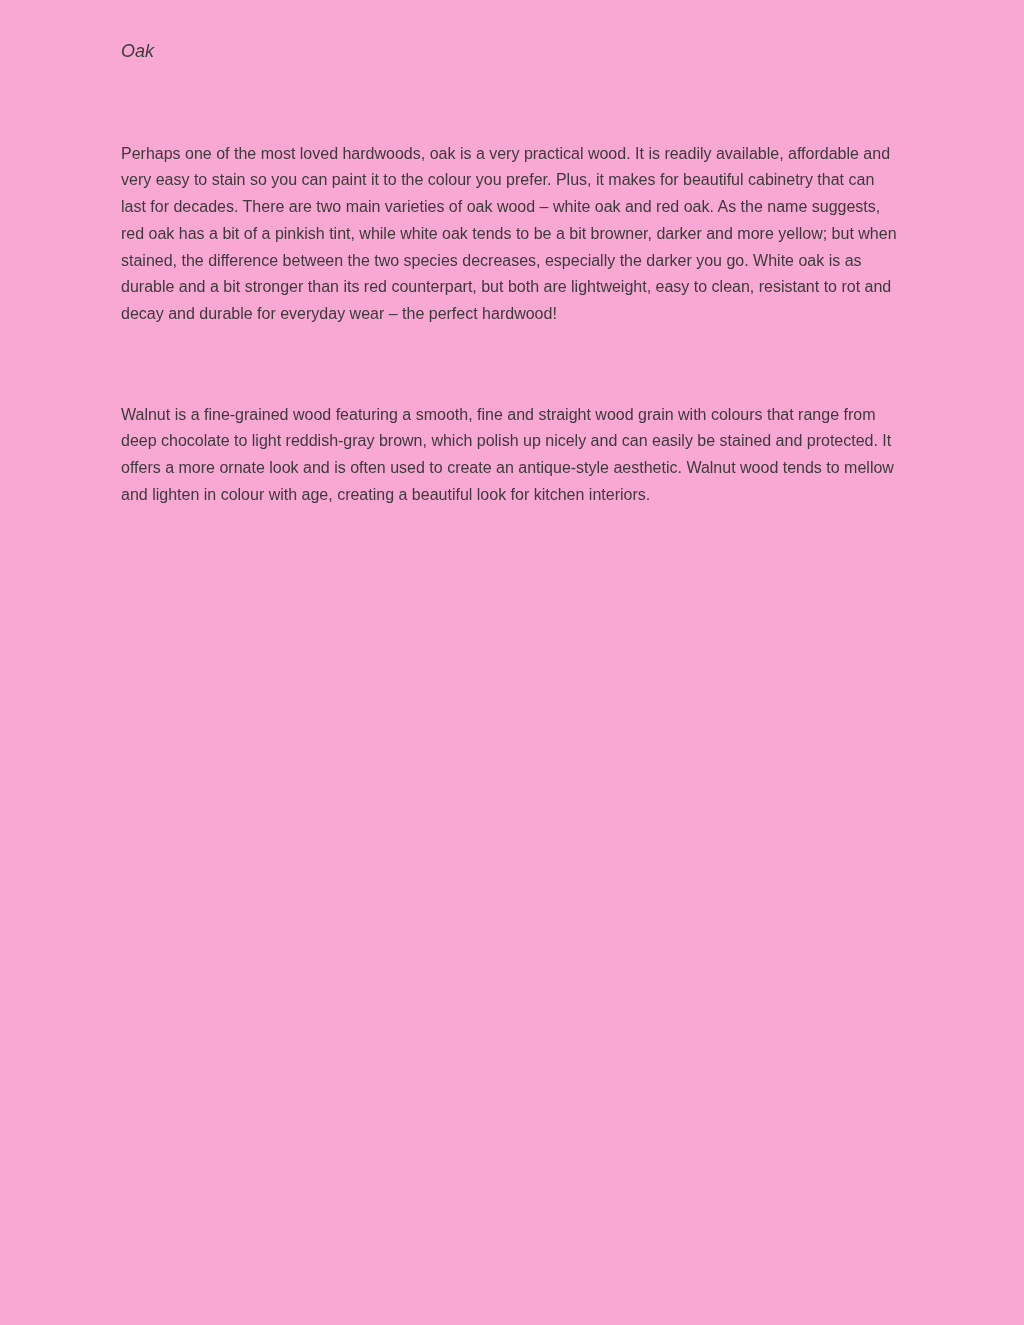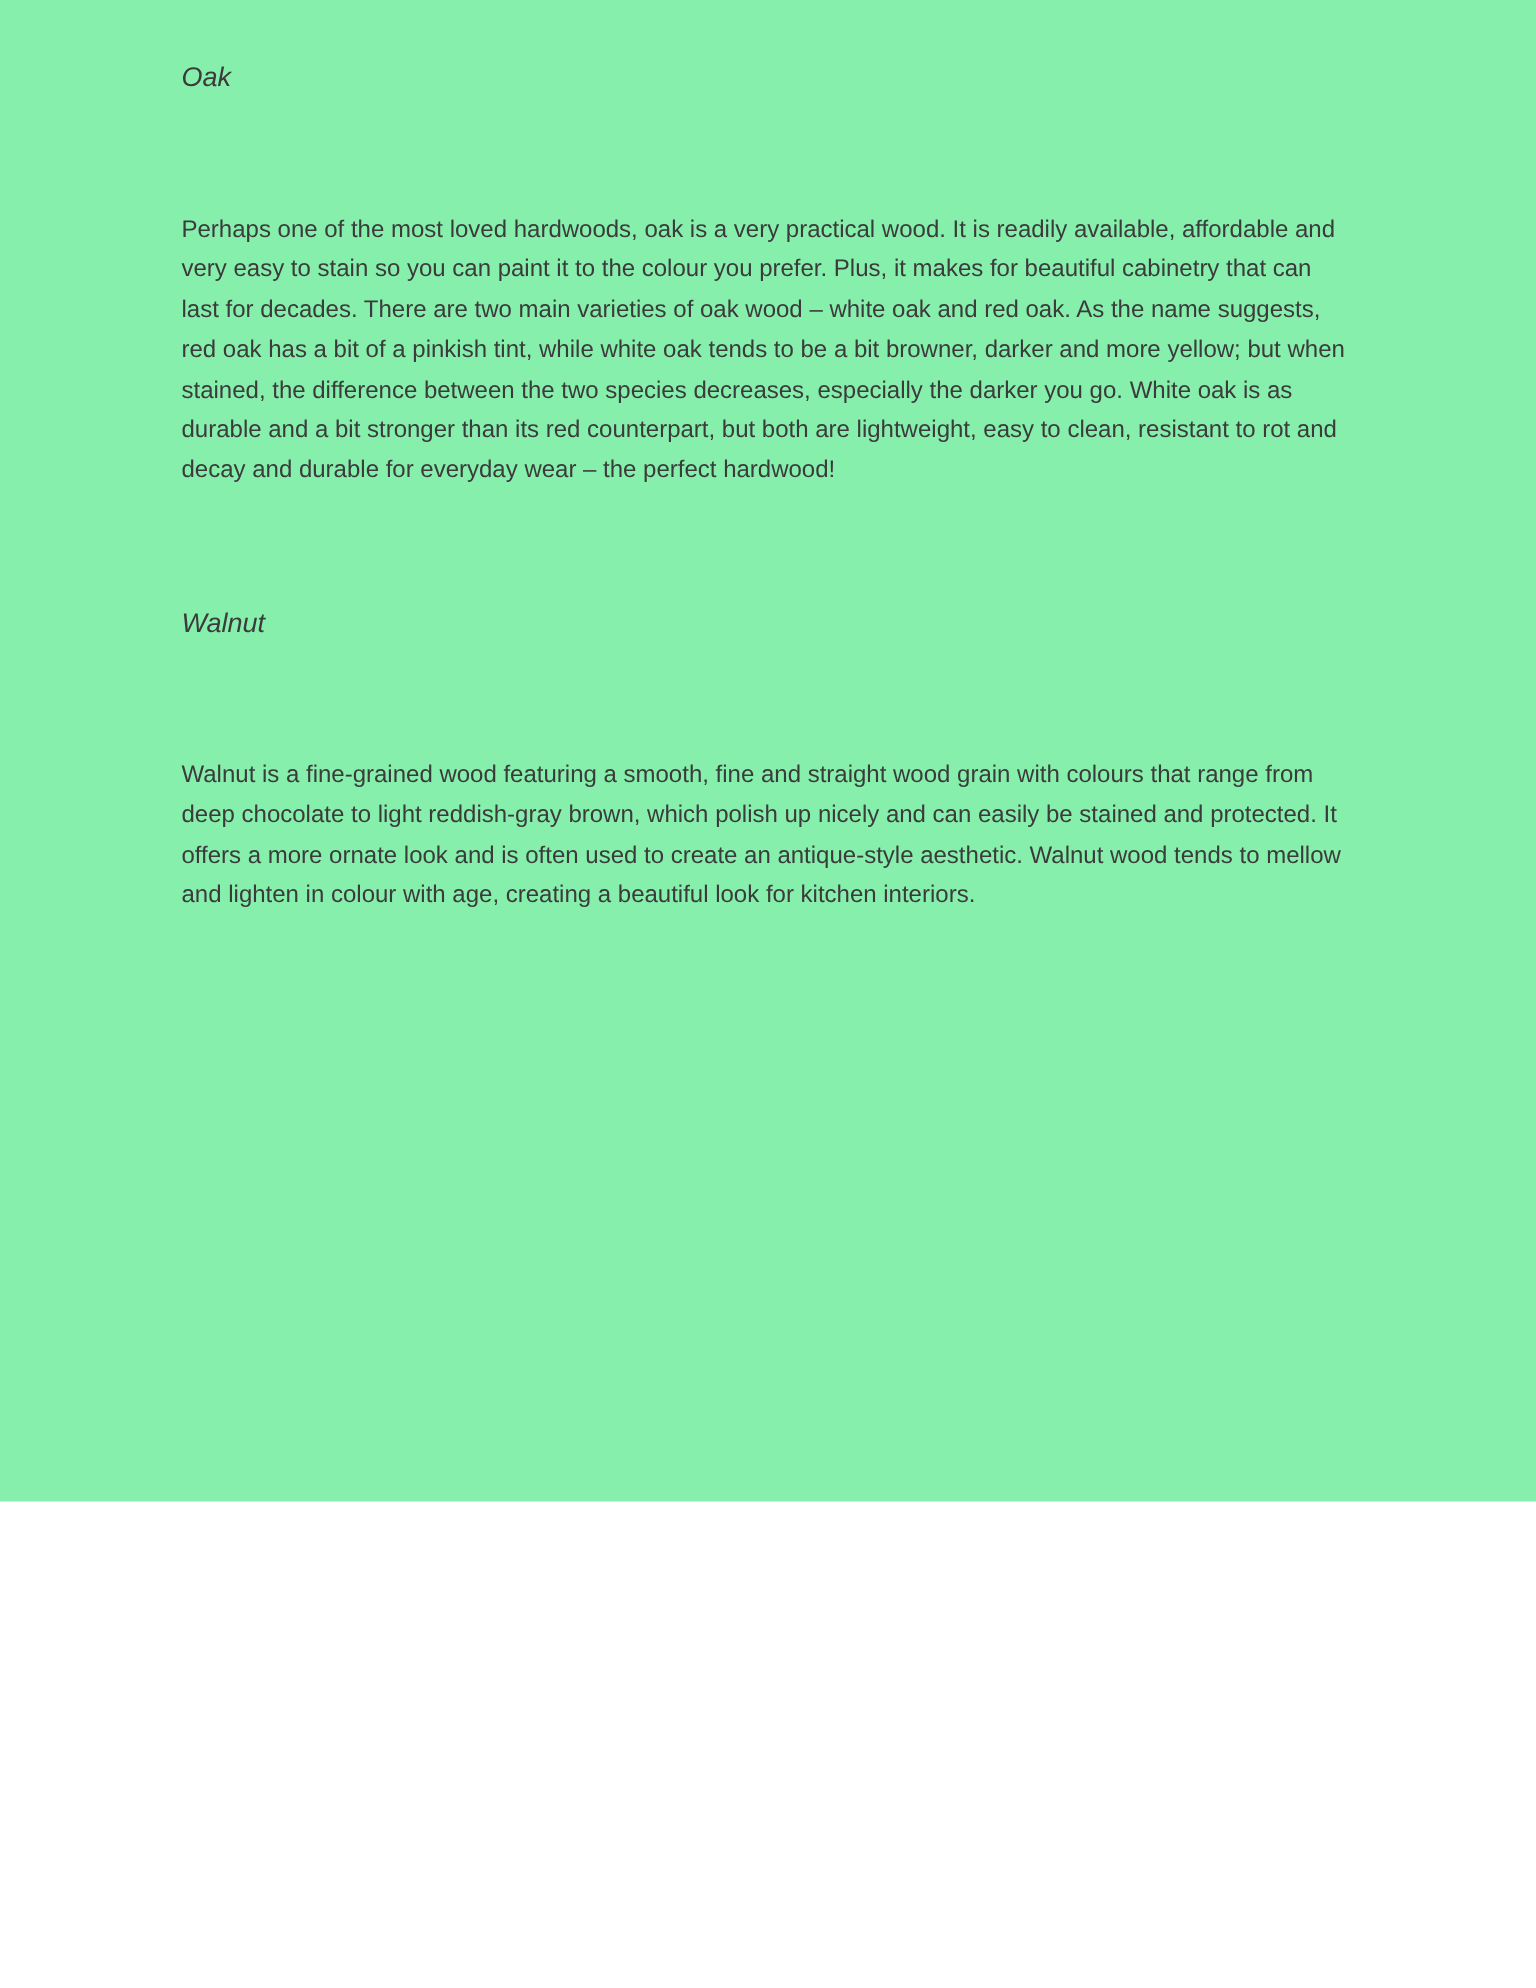--- a/index.html
+++ b/index.html
@@ -9,23 +9,23 @@
   }
   body {
     width: 1024px;
     height: 1325px;
     overflow: hidden;
     font-family: "Liberation Sans", sans-serif;
   }
   .doc-page {
     box-sizing: border-box;
     width: 1024px;
-    height: 1001px;
+    height: 1325px;
     padding: 38px 121px 0 121px;
-    background: #86efac;
+    background: #f9a8d4;
     color: #3b3b3b;
   }
   .section-heading {
     font-size: 18px;
     line-height: 26.7px;
     font-style: italic;
     font-weight: normal;
     margin: 0 0 76px 0;
   }
   .section-body {
@@ -38,17 +38,16 @@
 </style>
 </head>
 <body>
 
 <div class="doc-page">
 
   <h2 class="section-heading">Oak</h2>
 
   <p class="section-body">Perhaps one of the most loved hardwoods, oak is a very practical wood. It is readily available, affordable and very easy to stain so you can paint it to the colour you prefer. Plus, it makes for beautiful cabinetry that can last for decades. There are two main varieties of oak wood – white oak and red oak. As the name suggests, red oak has a bit of a pinkish tint, while white oak tends to be a bit browner, darker and more yellow; but when stained, the difference between the two species decreases, especially the darker you go. White oak is as durable and a bit stronger than its red counterpart, but both are lightweight, easy to clean, resistant to rot and decay and durable for everyday wear – the perfect hardwood!</p>
 
-  <h2 class="section-heading">Walnut</h2>
 
   <p class="section-body">Walnut is a fine-grained wood featuring a smooth, fine and straight wood grain with colours that range from deep chocolate to light reddish-gray brown, which polish up nicely and can easily be stained and protected. It offers a more ornate look and is often used to create an antique-style aesthetic. Walnut wood tends to mellow and lighten in colour with age, creating a beautiful look for kitchen interiors.</p>
 
 </div>
 
 </body></html>

